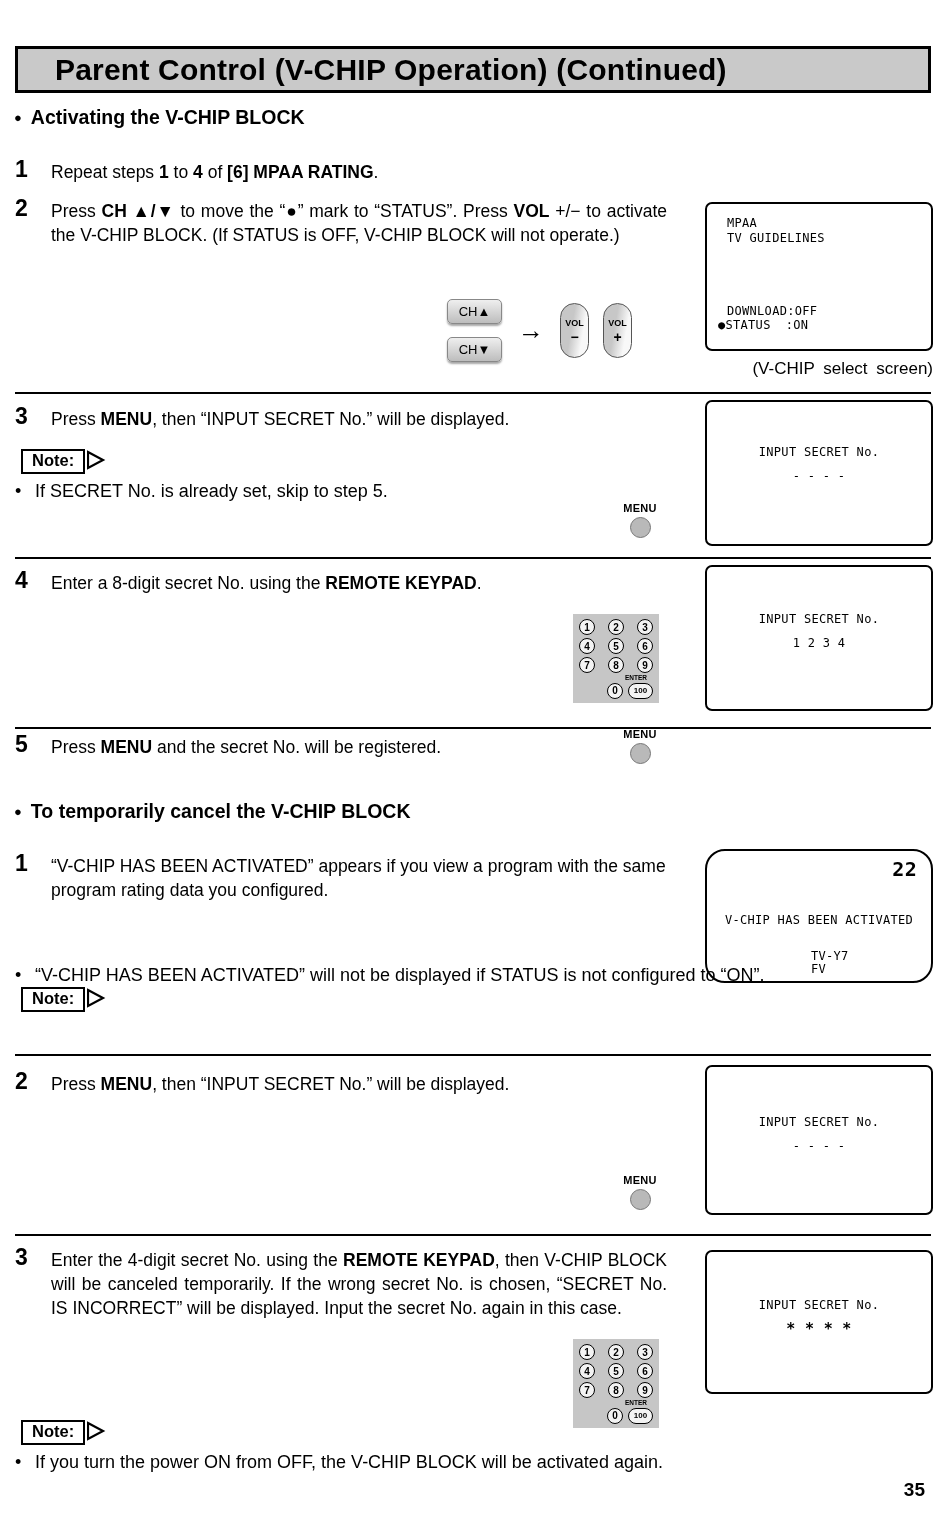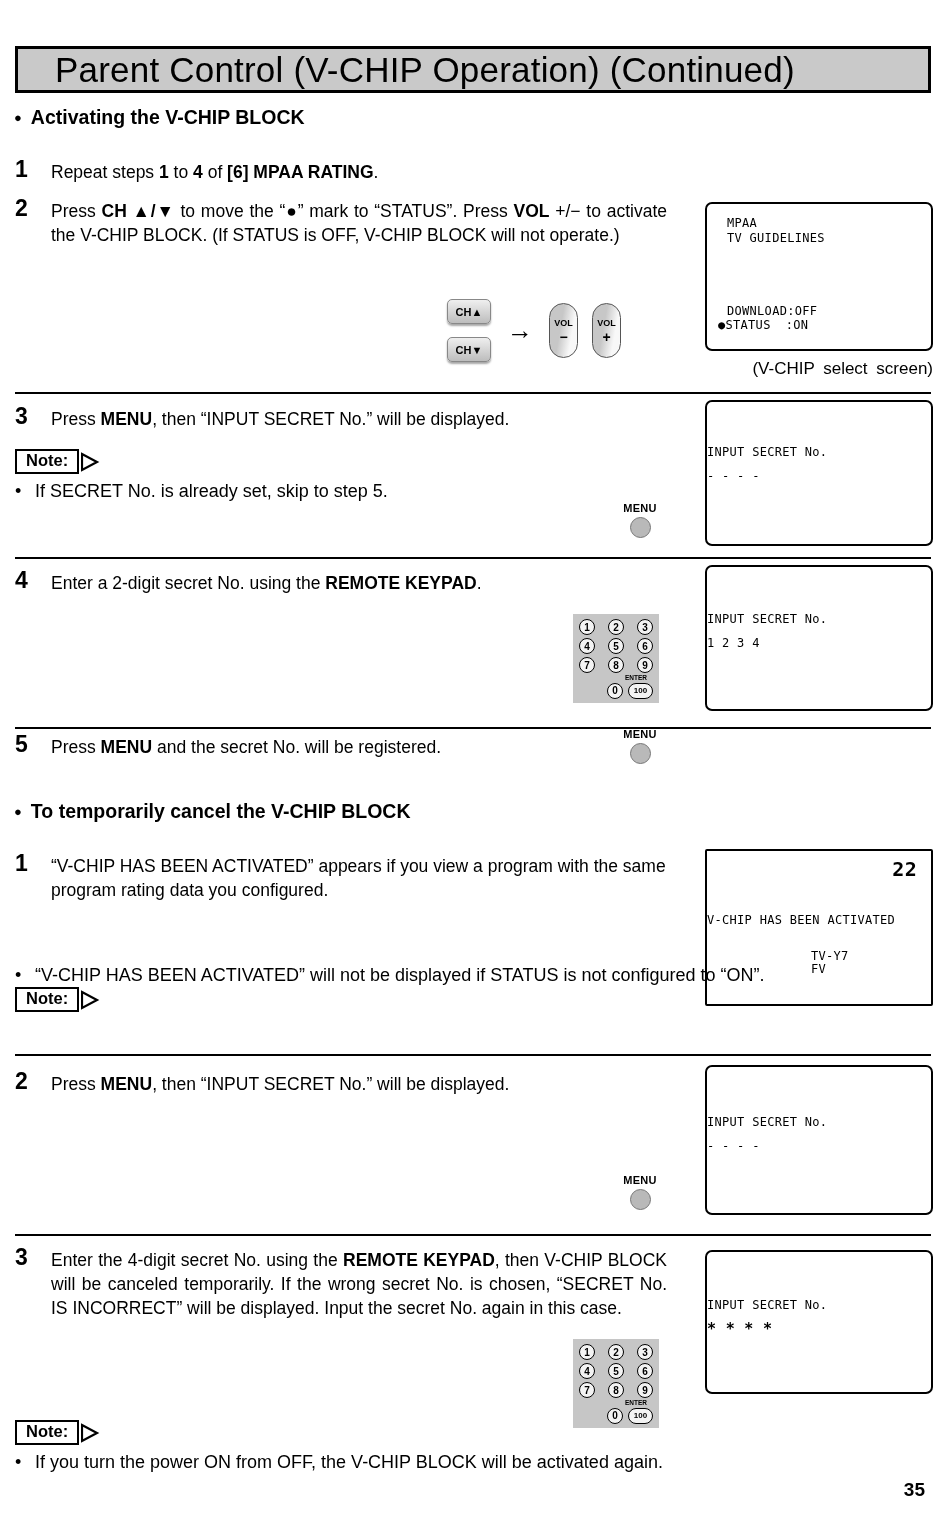--- a/index.html
+++ b/index.html
@@ -2,61 +2,61 @@
 <html><head>
 <meta charset="utf-8">
 <style>
   *{margin:0;padding:0;box-sizing:border-box;}
   html,body{width:950px;}
   body{height:1513px;position:relative;background:#ffffff;color:#000;
        font-family:"Liberation Sans",sans-serif;overflow:hidden;}
 
   .title-box{position:absolute;left:15px;top:46px;width:916px;height:47px;
              background:#c9c9c9;border:3px solid #000;display:flex;align-items:center;}
-  .title-box h1{font-size:35px;font-weight:400;padding-left:37px;letter-spacing:.2px;}
+  .title-box h1{font-size:30px;font-weight:700;padding-left:37px;letter-spacing:.2px;}
 
   .section-heading{position:absolute;left:14px;display:flex;align-items:center;gap:9px;
                    font-size:19.5px;font-weight:700;}
   .section-heading .bullet{font-size:13px;line-height:1;}
 
   .step{position:absolute;left:15px;}
   .step-num{position:absolute;left:0;top:-4px;font-size:23px;font-weight:700;}
   .step-text{margin-left:36px;width:616px;font-size:17.5px;line-height:1.38;}
   .just{text-align:justify;}
   .wide{width:640px;}
 
   .divider{position:absolute;left:15px;width:916px;border-top:2px solid #000;}
 
   .screen{position:absolute;left:705px;width:228px;background:#fff;border:2.5px solid #000;
           border-radius:7px;font-family:"DejaVu Sans Mono",monospace;font-size:12px;padding-left:12px;}
   .osd{position:absolute;white-space:pre;letter-spacing:.3px;}
-  .osd.center{left:0;width:100%;}
+  .osd.center{left:0;width:100%;text-align:center;}
   .osd.big{font-size:20px;font-weight:700;}
   .osd.stars{font-size:15px;font-weight:700;}
   .screen-caption{position:absolute;left:700px;width:233px;text-align:right;
                   font-size:17px;word-spacing:4px;}
 
-  .note-tag{position:absolute;left:15px;display:flex;align-items:center;}
+  .note-tag{position:absolute;left:21px;display:flex;align-items:flex-start;}
   .note-rect{border:2.5px solid #000;font-size:16.5px;font-weight:700;height:25px;
              padding:0 9px 2px 9px;display:flex;align-items:center;background:#fff;}
   .note-arrow{margin-left:2px;}
   .note-line{position:absolute;left:15px;font-size:18px;}
   .note-line .nb{display:inline-block;width:20px;}
 
   .menu-btn{position:absolute;width:46px;text-align:center;}
   .menu-label{font-size:11px;font-weight:700;letter-spacing:.3px;}
   .menu-circle{width:21px;height:21px;border-radius:50%;background:#b9b9b9;
                border:1px solid #777;margin:3px auto 0;}
 
   .btn-graphic{position:absolute;display:flex;align-items:center;gap:14px;}
   .ch-col{display:flex;flex-direction:column;gap:13px;}
-  .ch-btn{width:44px;height:25px;border-radius:5px;border:1px solid #888;
+  .ch-btn{width:55px;height:25px;border-radius:5px;border:1px solid #888;
           background:linear-gradient(180deg,#efefef,#bdbdbd);
           box-shadow:0 2px 2px rgba(0,0,0,.35);
-          font-size:11px;font-weight:700;display:flex;align-items:center;justify-content:center;}
+          font-size:13px;font-weight:400;display:flex;align-items:center;justify-content:center;}
   .arrow-glyph{font-size:26px;margin:0 2px;}
   .vol-btn{width:29px;height:55px;border-radius:15px;border:1.5px solid #555;
            background:linear-gradient(100deg,#c7c7c7 40%,#f8f8f8 75%);
            display:flex;flex-direction:column;align-items:center;justify-content:center;gap:2px;}
   .vol-word{font-size:9px;font-weight:700;}
   .vol-sign{font-size:14px;font-weight:700;line-height:1;}
 
   .keypad{position:absolute;width:86px;background:#c6c6c6;padding:5px 6px 4px;}
   .krow{display:flex;justify-content:space-between;margin-bottom:3px;}
   .key{width:16px;height:16px;border-radius:50%;background:#f3f3f3;border:1.2px solid #000;
@@ -138,21 +138,21 @@
 
   <div class="screen" style="top:400px;height:146px">
     <div class="osd center" style="top:43px">INPUT SECRET No.</div>
     <div class="osd center" style="top:67px">- - - -</div>
   </div>
 
   <div class="divider" style="top:557px"></div>
 
   <div class="step" style="top:571px">
     <span class="step-num">4</span>
-    <p class="step-text"><span>Enter a 2-digit secret No. using the </span><b>REMOTE KEYPAD</b><span>.</span></p>
+    <p class="step-text"><span>Enter a 8-digit secret No. using the </span><b>REMOTE KEYPAD</b><span>.</span></p>
   </div>
 
   <div class="keypad" style="left:573px;top:614px">
     <div class="krow">
       <span class="key">1</span>
       <span class="key">2</span>
       <span class="key">3</span>
     </div>
     <div class="krow">
       <span class="key">4</span>
@@ -191,21 +191,21 @@
   <div class="section-heading" style="top:800px">
     <span class="bullet">●</span>
     <span>To temporarily cancel the V-CHIP BLOCK</span>
   </div>
 
   <div class="step" style="top:854px">
     <span class="step-num">1</span>
     <p class="step-text wide">“V-CHIP HAS BEEN ACTIVATED” appears if you view a program with the same program rating data you configured.</p>
   </div>
 
-  <div class="screen" style="top:849px;height:157px;border-radius:2px">
+  <div class="screen" style="top:849px;height:134px;border-radius:20px">
     <div class="osd big" style="top:6px;right:14px">22</div>
     <div class="osd center" style="top:62px">V-CHIP HAS BEEN ACTIVATED</div>
     <div class="osd" style="top:98px;left:104px">TV-Y7</div>
     <div class="osd" style="top:111px;left:104px">FV</div>
   </div>
 
   <div class="note-tag" style="top:987px">
     <span class="note-rect">Note:</span>
     <svg class="note-arrow" width="20" height="22" viewBox="0 0 20 22">
         <path d="M1 3 L16 11 L1 19 Z" fill="#ffffff" stroke="#000" stroke-width="2.2"></path>

